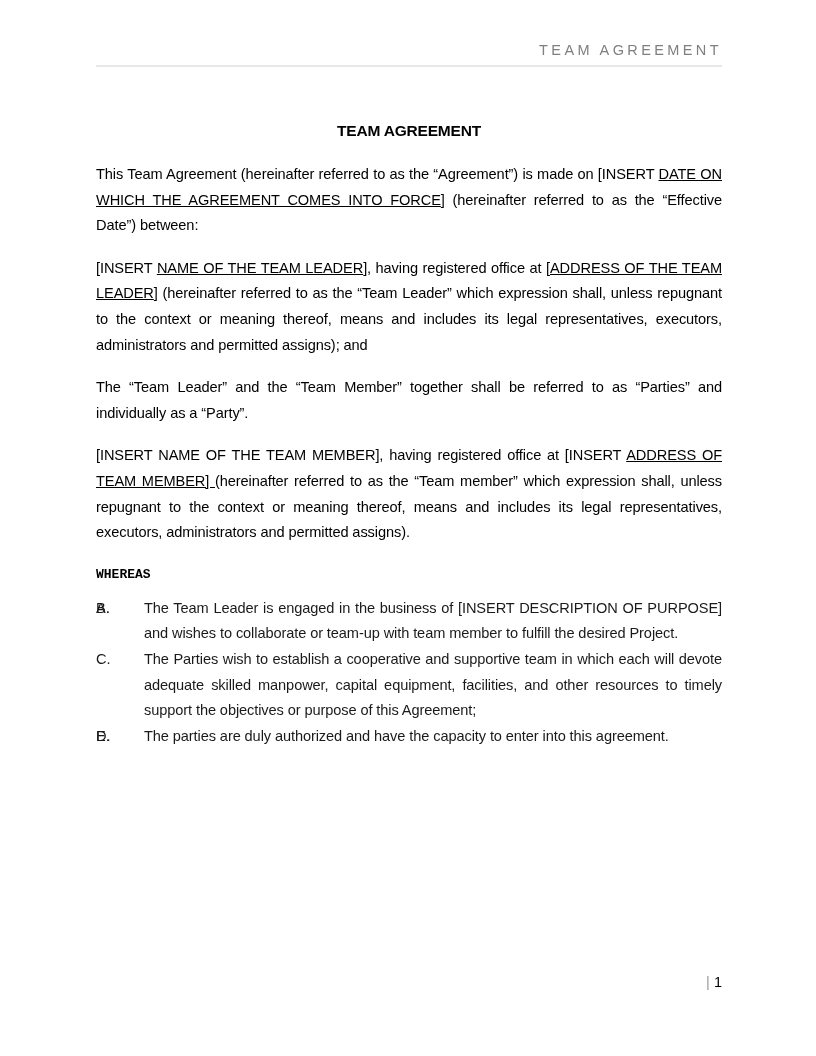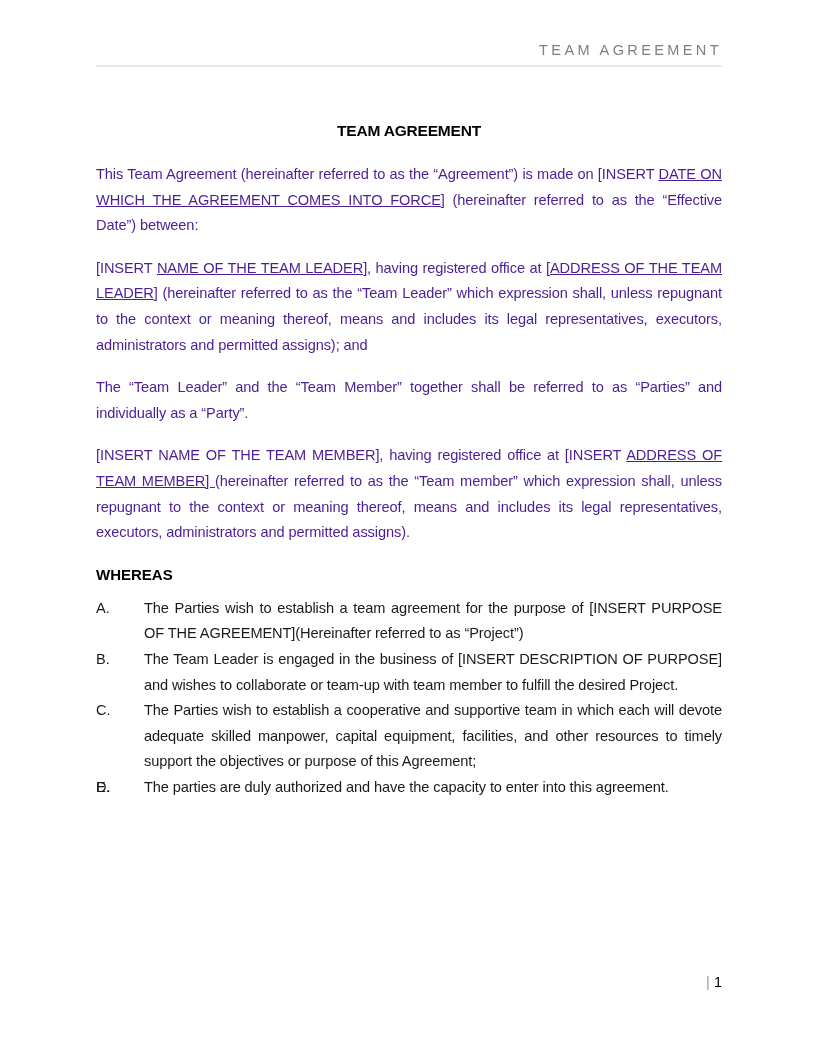--- a/index.html
+++ b/index.html
@@ -62,32 +62,32 @@
     margin: 0 0 20px 0;
     line-height: 22px;
   }
 
   p.para {
     margin: 0 0 17px 0;
     text-align: justify;
     font-family: "Liberation Sans", sans-serif;
     font-size: 14.6px;
     line-height: 25.6px;
-    color: #4c1d95;
+    color: #000000;
     letter-spacing: -0.1px;
   }
   p.para:last-child { margin-bottom: 0; }
 
   .u { text-decoration: underline; }
 
   .whereas {
     margin: 6px 0 9px 0;
-    font-family: Liberation Sans, sans-serif;
+    font-family: Liberation Mono, monospace;
     font-weight: bold;
-    font-size: 15px;
+    font-size: 13px;
     line-height: 24px;
     color: #000000;
     text-align: left;
   }
 
   
   ol.alpha-list {
     list-style: none;
     margin: 0;
     padding: 0;
@@ -154,21 +154,20 @@
 
     <p class="para">The “Team Leader” and the “Team Member” together shall be referred to as “Parties” and individually as a “Party”.</p>
 
     <p class="para"><span>[INSERT NAME OF THE TEAM MEMBER], having registered office at [INSERT </span><span class="u">ADDRESS OF TEAM MEMBER] </span><span>(hereinafter referred to as the “Team member” which expression shall, unless repugnant to the context or meaning thereof, means and includes its legal representatives, executors, administrators and permitted assigns).</span></p>
 
     <p class="whereas">WHEREAS</p>
 
     <ol class="alpha-list">
       <li>
         <span class="marker">A.</span>
-        <span>The Parties wish to establish a team agreement for the purpose of [INSERT PURPOSE OF THE AGREEMENT](Hereinafter referred to as “Project”)</span>
       </li>
       <li>
         <span class="marker">B.</span>
         <span>The Team Leader is engaged in the business of [INSERT DESCRIPTION OF PURPOSE] and wishes to collaborate or team-up with team member to fulfill the desired Project.</span>
       </li>
       <li>
         <span class="marker">C.</span>
         <span>The Parties wish to establish a cooperative and supportive team in which each will devote adequate skilled manpower, capital equipment, facilities, and other resources to timely support the objectives  or purpose of this Agreement;</span>
       </li>
       <li>

